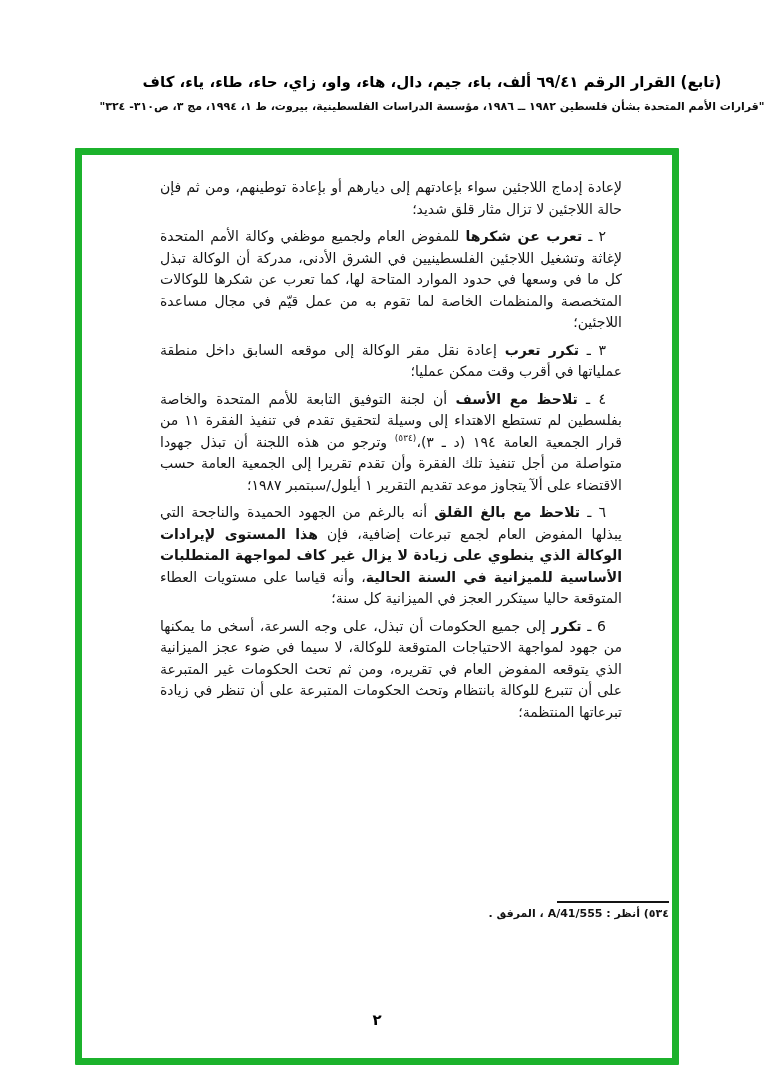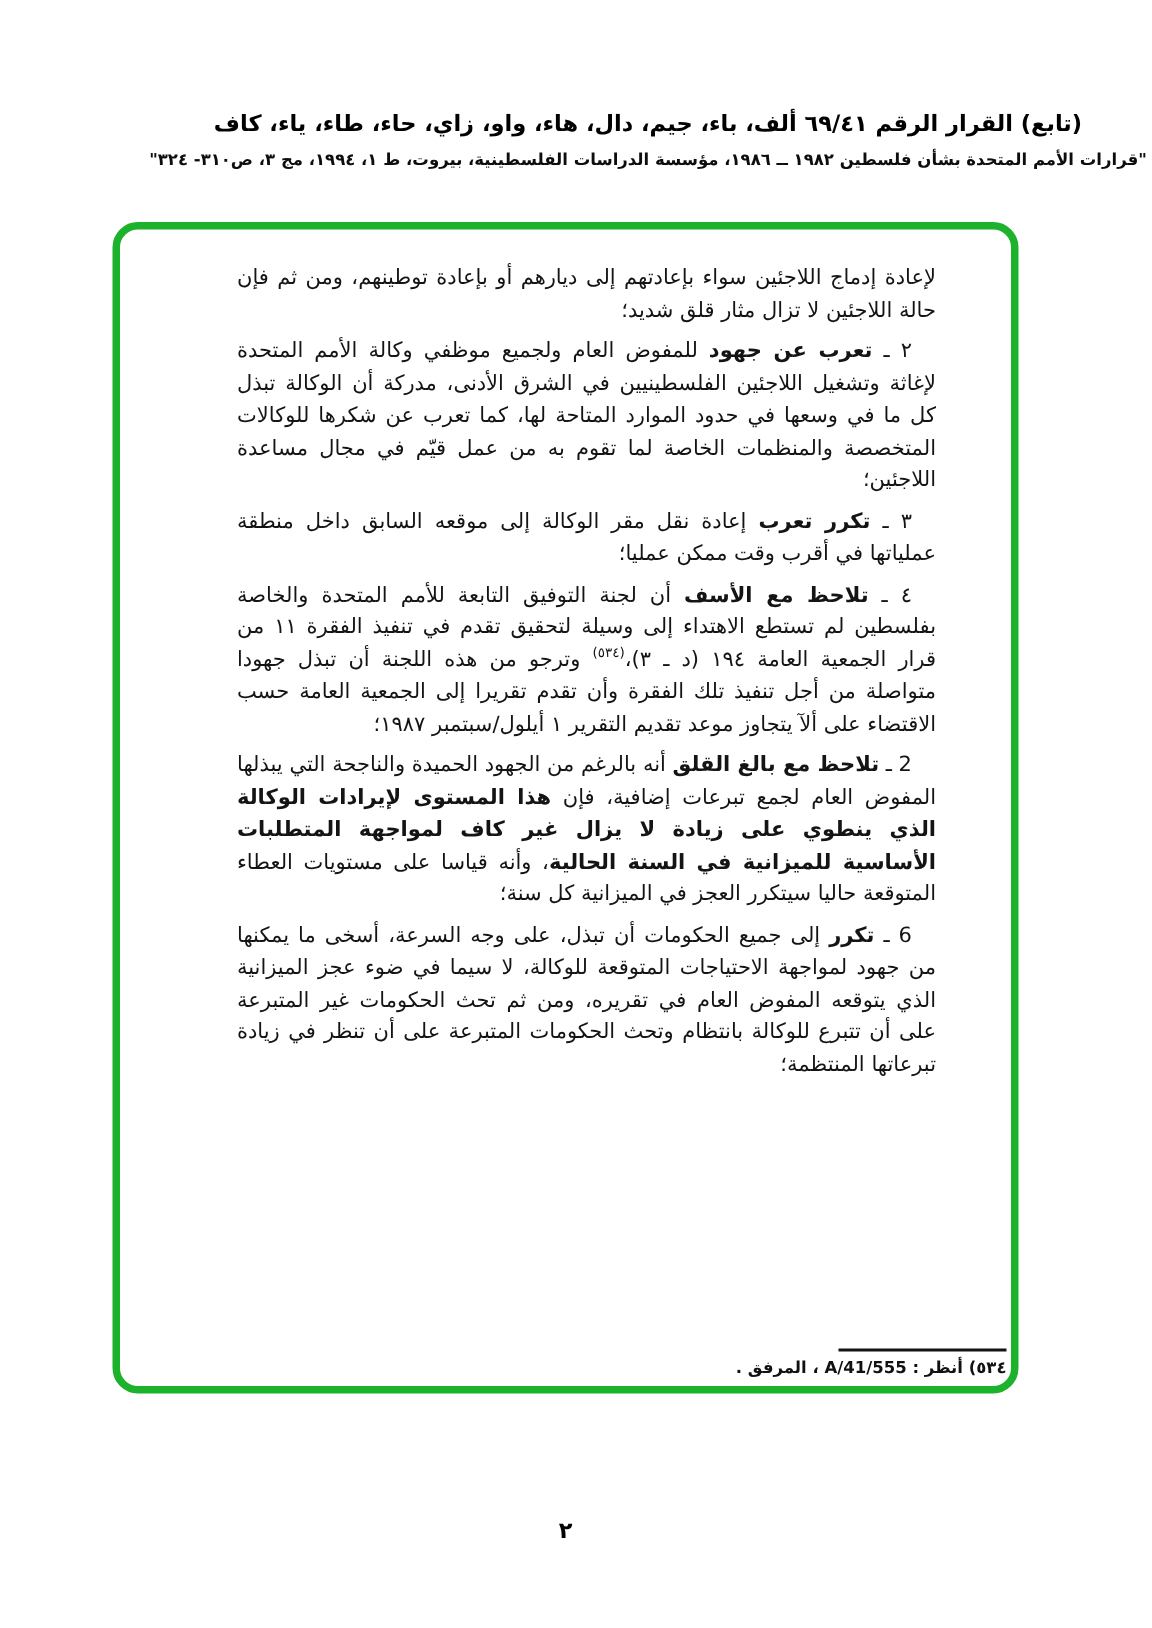--- a/index.html
+++ b/index.html
@@ -22,24 +22,24 @@
     letter-spacing:0px;
   }
   .hdr-cite{
     font-size:11px;font-weight:bold;line-height:16px;margin-top:5px;
     color:#0d0d0d;
   }
 
   
   .panel{
     position:absolute;left:75px;top:148px;
-    width:604px;height:781px;
+    width:604px;height:917px;
     box-sizing:border-box;
-    border:5px solid #14532d;
-    border-radius:17px;
+    border:7px solid #14532d;
+    border-radius:1px;
     background:#fff;
   }
   .body-text{
     position:absolute;top:0;left:0;right:0;
     padding:22px 50px 0 78px;
     direction:rtl;
     text-align:justify;
     font-size:14px;line-height:21.5px;
     color:#141414;
   }
@@ -75,24 +75,24 @@
 <div class="page">
 
   <header class="hdr">
     <div class="hdr-title">(تابع) القرار الرقم ٦٩/٤١ ألف، باء، جيم، دال، هاء، واو، زاي، حاء، طاء، ياء، كاف</div>
     <div class="hdr-cite">"قرارات الأمم المتحدة بشأن فلسطين ١٩٨٢ ــ ١٩٨٦، مؤسسة الدراسات الفلسطينية، بيروت، ط ١، ١٩٩٤، مج ٣، ص٣١٠- ٣٢٤"</div>
   </header>
 
   <section class="panel" id="panel" style="border-color: rgb(28, 178, 44);">
     <div class="body-text" id="paragraphs">
         <p class="para"><span>لإعادة إدماج اللاجئين سواء بإعادتهم إلى ديارهم أو بإعادة توطينهم، ومن ثم فإن حالة اللاجئين لا تزال مثار قلق شديد؛</span></p>
-        <p class="para indent"><span>٢ ـ </span><b>تعرب عن جهود</b><span> للمفوض العام ولجميع موظفي وكالة الأمم المتحدة لإغاثة وتشغيل اللاجئين الفلسطينيين في الشرق الأدنى، مدركة أن الوكالة تبذل كل ما في وسعها في حدود الموارد المتاحة لها، كما تعرب عن شكرها للوكالات المتخصصة والمنظمات الخاصة لما تقوم به من عمل قيّم في مجال مساعدة اللاجئين؛</span></p>
+        <p class="para indent"><span>٢ ـ </span><b>تعرب عن شكرها</b><span> للمفوض العام ولجميع موظفي وكالة الأمم المتحدة لإغاثة وتشغيل اللاجئين الفلسطينيين في الشرق الأدنى، مدركة أن الوكالة تبذل كل ما في وسعها في حدود الموارد المتاحة لها، كما تعرب عن شكرها للوكالات المتخصصة والمنظمات الخاصة لما تقوم به من عمل قيّم في مجال مساعدة اللاجئين؛</span></p>
         <p class="para indent"><span>٣ ـ </span><b>تكرر تعرب</b><span> إعادة نقل مقر الوكالة إلى موقعه السابق داخل منطقة عملياتها في أقرب وقت ممكن عمليا؛</span></p>
         <p class="para indent"><span>٤ ـ </span><b>تلاحظ مع الأسف</b><span> أن لجنة التوفيق التابعة للأمم المتحدة والخاصة بفلسطين لم تستطع الاهتداء إلى وسيلة لتحقيق تقدم في تنفيذ الفقرة ١١ من قرار الجمعية العامة ١٩٤ (د ـ ٣)،</span><sup>(٥٣٤)</sup><span> وترجو من هذه اللجنة أن تبذل جهودا متواصلة من أجل تنفيذ تلك الفقرة وأن تقدم تقريرا إلى الجمعية العامة حسب الاقتضاء على ألآ يتجاوز موعد تقديم التقرير ١ أيلول/سبتمبر ١٩٨٧؛</span></p>
-        <p class="para indent"><span>2 ـ </span><b>تلاحظ مع بالغ القلق</b><span> أنه بالرغم من الجهود الحميدة والناجحة التي يبذلها المفوض العام لجمع تبرعات إضافية، فإن </span><b>هذا المستوى لإيرادات الوكالة الذي ينطوي على زيادة لا يزال غير كاف لمواجهة المتطلبات الأساسية للميزانية في السنة الحالية</b><span>، وأنه قياسا على مستويات العطاء المتوقعة حاليا سيتكرر العجز في الميزانية كل سنة؛</span></p>
+        <p class="para indent"><span>٦ ـ </span><b>تلاحظ مع بالغ القلق</b><span> أنه بالرغم من الجهود الحميدة والناجحة التي يبذلها المفوض العام لجمع تبرعات إضافية، فإن </span><b>هذا المستوى لإيرادات الوكالة الذي ينطوي على زيادة لا يزال غير كاف لمواجهة المتطلبات الأساسية للميزانية في السنة الحالية</b><span>، وأنه قياسا على مستويات العطاء المتوقعة حاليا سيتكرر العجز في الميزانية كل سنة؛</span></p>
         <p class="para indent"><span>6 ـ </span><b>تكرر</b><span> إلى جميع الحكومات أن تبذل، على وجه السرعة، أسخى ما يمكنها من جهود لمواجهة الاحتياجات المتوقعة للوكالة، لا سيما في ضوء عجز الميزانية الذي يتوقعه المفوض العام في تقريره، ومن ثم تحث الحكومات غير المتبرعة على أن تتبرع للوكالة بانتظام وتحث الحكومات المتبرعة على أن تنظر في زيادة تبرعاتها المنتظمة؛</span></p>
       </div>
 
     <div class="footnote">
       <div class="fn-rule"></div>
       <div class="fn-text" id="footnote-text"><span>٥٣٤) </span><b>أنظر</b><span> : A/41/555 ، </span><b>المرفق</b><span> .</span></div>
     </div>
   </section>
 
   <div class="page-number">٢</div>

